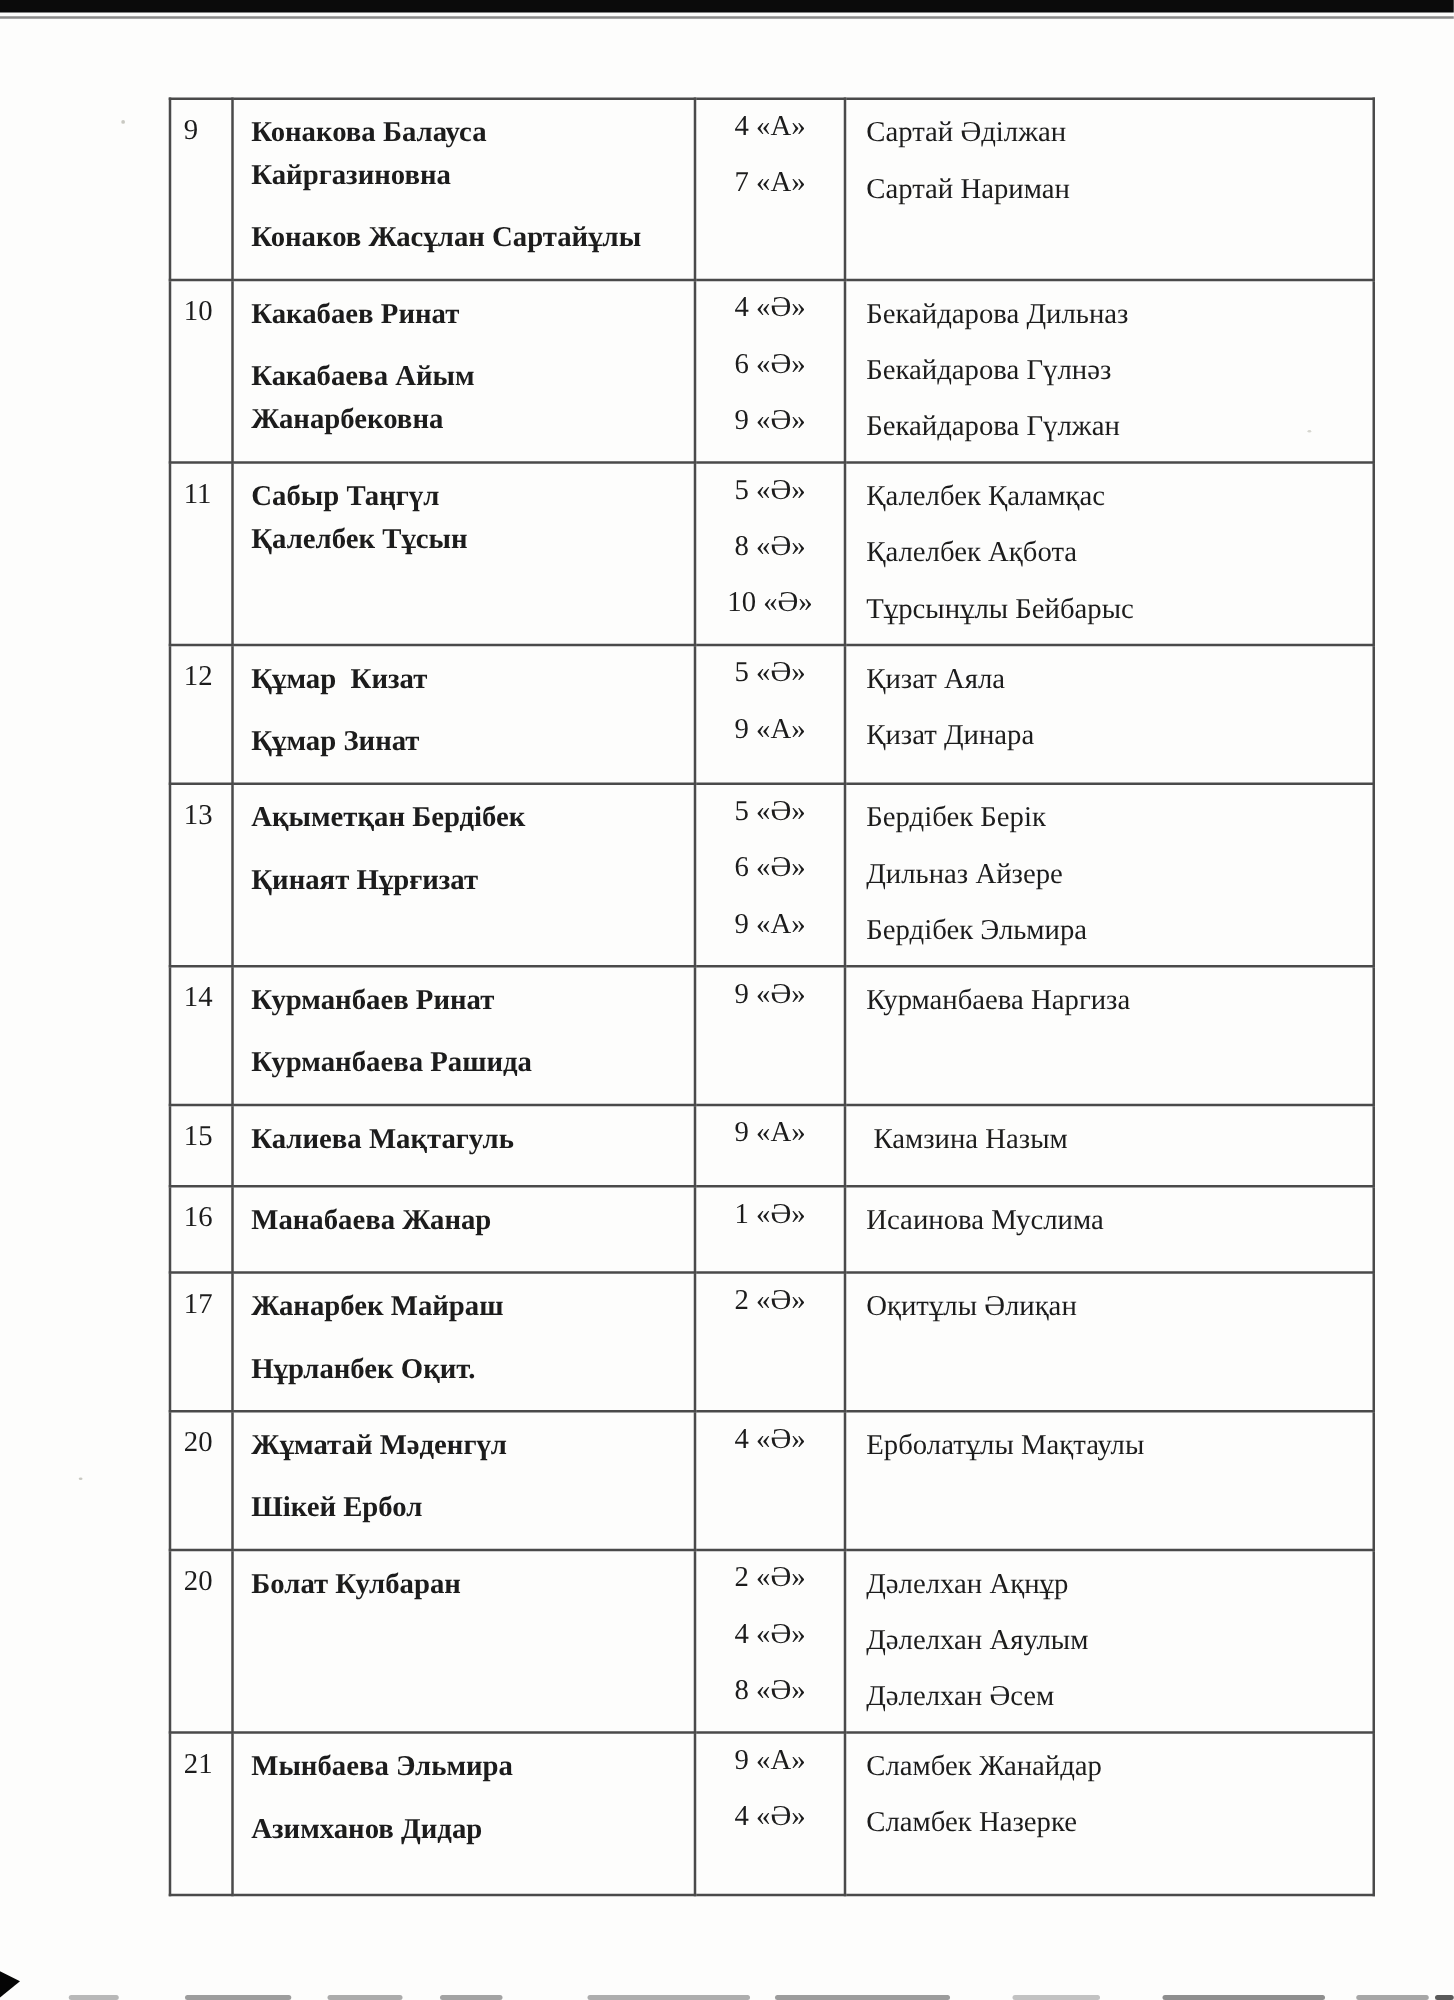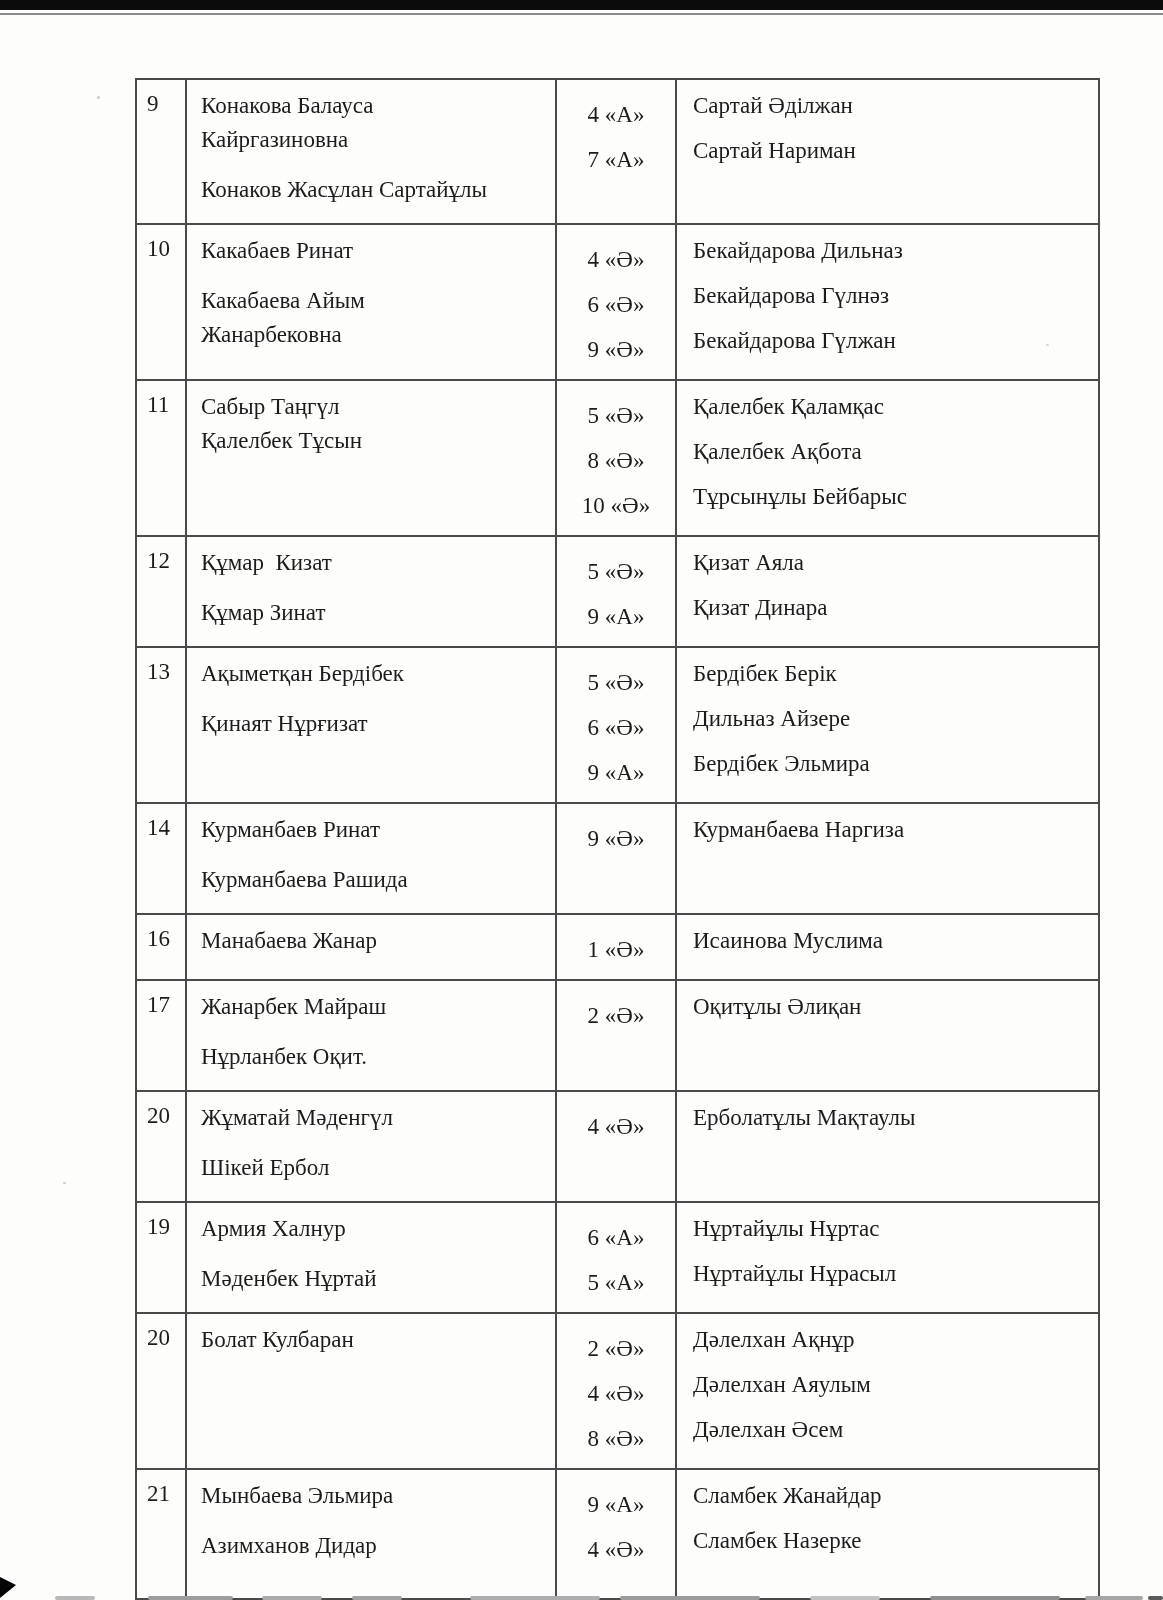--- a/index.html
+++ b/index.html
@@ -48,22 +48,22 @@
   .doc-table tr:nth-child(10){height:91px}
   .doc-table tr:nth-child(11){height:91px}
   .doc-table tr:nth-child(12){height:130px}
   .doc-table tr:nth-child(13){height:145px}
   .doc-table tr:nth-child(14){height:95px}
 
   .td-num{padding:9px 4px 0 10px;}
   .num-text{line-height:30px;}
   .td-parents{padding:9px 8px 0 14px;}
   .parent-entry{margin-bottom:16px;}
-  .text-line{line-height:34px;white-space:pre-wrap;}
-  .td-grade{padding-top:18px;text-align:center;}
+  .text-line{line-height:34px;white-space:pre-wrap;font-weight:bold;}
+  .td-grade{padding-top:4px;text-align:center;}
   .grade-line{line-height:33px;margin-bottom:12px;white-space:pre;}
   .td-child{padding:9px 6px 0 16px;}
   .name-line{line-height:33px;margin-bottom:12px;white-space:pre-wrap;}
 </style>
 </head>
 <body>
 
 <div class="page">
   <div class="scan-bar-top"></div>
   <div class="scan-line-top"></div>
@@ -201,20 +201,36 @@
           </td>
           <td class="td-grade">
             <div class="grade-line">9 «Ә»</div>
           </td>
           <td class="td-child">
             <div class="name-line">Курманбаева Наргиза</div>
           </td>
         </tr>
         <tr class="doc-row">
           <td class="td-num">
+            <div class="num-text">15</div>
+          </td>
+          <td class="td-parents">
+            <div class="parent-entry">
+              <div class="text-line">Калиева Мақтагуль</div>
+            </div>
+          </td>
+          <td class="td-grade">
+            <div class="grade-line">9 «А»</div>
+          </td>
+          <td class="td-child">
+            <div class="name-line"> Камзина Назым</div>
+          </td>
+        </tr>
+        <tr class="doc-row">
+          <td class="td-num">
             <div class="num-text">16</div>
           </td>
           <td class="td-parents">
             <div class="parent-entry">
               <div class="text-line">Манабаева Жанар</div>
             </div>
           </td>
           <td class="td-grade">
             <div class="grade-line">1 «Ә»</div>
           </td>
@@ -251,41 +267,20 @@
             </div>
             <div class="parent-entry">
               <div class="text-line">Шікей Ербол</div>
             </div>
           </td>
           <td class="td-grade">
             <div class="grade-line">4 «Ә»</div>
           </td>
           <td class="td-child">
             <div class="name-line">Ерболатұлы Мақтаулы</div>
-          </td>
-        </tr>
-        <tr class="doc-row">
-          <td class="td-num">
-            <div class="num-text">19</div>
-          </td>
-          <td class="td-parents">
-            <div class="parent-entry">
-              <div class="text-line">Армия Халнур</div>
-            </div>
-            <div class="parent-entry">
-              <div class="text-line">Мәденбек Нұртай</div>
-            </div>
-          </td>
-          <td class="td-grade">
-            <div class="grade-line">6 «А»</div>
-            <div class="grade-line">5 «А»</div>
-          </td>
-          <td class="td-child">
-            <div class="name-line">Нұртайұлы Нұртас</div>
-            <div class="name-line">Нұртайұлы Нұрасыл</div>
           </td>
         </tr>
         <tr class="doc-row">
           <td class="td-num">
             <div class="num-text">20</div>
           </td>
           <td class="td-parents">
             <div class="parent-entry">
               <div class="text-line">Болат Кулбаран</div>
             </div>

